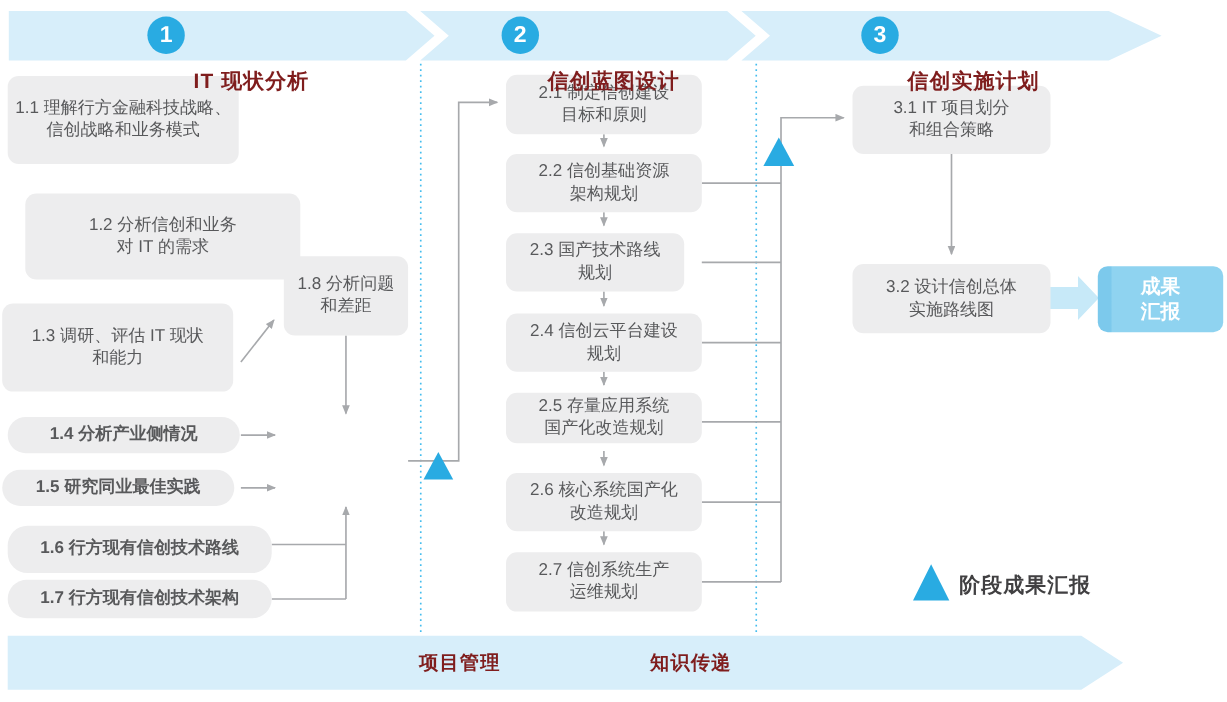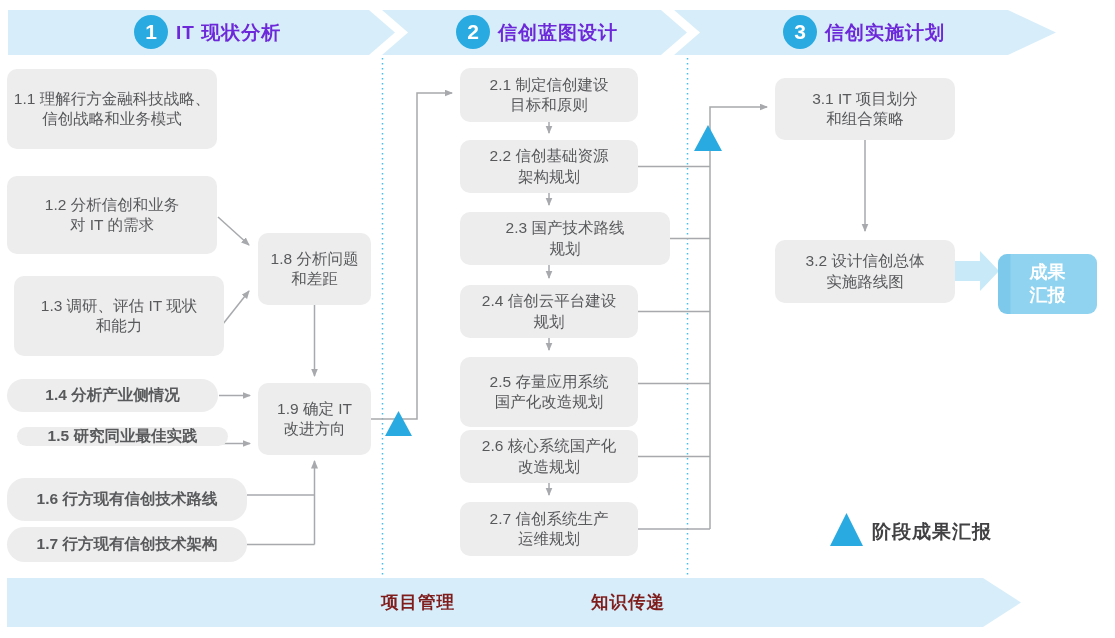--- a/index.html
+++ b/index.html
@@ -7,22 +7,22 @@
     position:relative;width:1115px;height:638px;background:#ffffff;overflow:hidden;
     font-family:"Liberation Sans",sans-serif;
   }
   .layer{position:absolute;left:0;top:0;}
   .badge{
     position:absolute;width:34px;height:34px;border-radius:50%;
     background:#29abe2;color:#ffffff;font-weight:bold;font-size:21px;
     display:flex;align-items:center;justify-content:center;z-index:3;
   }
   .ptitle{
-    position:absolute;z-index:3;color:#6d28d9;font-weight:bold;font-size:19px;
-    line-height:23px;white-space:nowrap;letter-spacing:1px;
+    position:absolute;z-index:3;color:#7f1d1d;font-weight:bold;font-size:19px;
+    line-height:23px;white-space:nowrap;letter-spacing:1px;margin-top:42px;
   }
   .box{
     position:absolute;z-index:2;background:#ededee;border-radius:10px;
     color:#58595b;font-size:15.5px;line-height:1.32;
     display:flex;align-items:center;justify-content:center;text-align:center;
     white-space:pre-line;padding:2px 4px;box-sizing:border-box;
   }
   .pill{border-radius:18px;font-weight:bold;}
   .result-box{
     position:absolute;z-index:2;border-radius:9px;
@@ -98,53 +98,51 @@
   <div class="ptitle" style="left:176px;top:21px">IT 现状分析</div>
 
   <div class="badge" style="left:456px;top:15px">2</div>
   <div class="ptitle" style="left:498px;top:21px">信创蓝图设计</div>
 
   <div class="badge" style="left:783px;top:15px">3</div>
   <div class="ptitle" style="left:825px;top:21px">信创实施计划</div>
 
   <div class="box" style="left:7px;top:69px;width:210px;height:80px">1.1 理解行方金融科技战略、
 信创战略和业务模式</div>
-  <div class="box" style="left:7px;top:176px;width:210px;height:78px">1.2 分析信创和业务
+  <div class="box" style="left:23px;top:176px;width:250px;height:78px">1.2 分析信创和业务
 对 IT 的需求</div>
-  <div class="box" style="left:14px;top:276px;width:210px;height:80px">1.3 调研、评估 IT 现状
+  <div class="box" style="left:2px;top:276px;width:210px;height:80px">1.3 调研、评估 IT 现状
 和能力</div>
   <div class="box pill" style="left:7px;top:379px;width:211px;height:33px">1.4 分析产业侧情况</div>
-  <div class="box pill" style="left:17px;top:427px;width:211px;height:19px">1.5 研究同业最佳实践</div>
+  <div class="box pill" style="left:2px;top:427px;width:211px;height:33px">1.5 研究同业最佳实践</div>
   <div class="box pill" style="left:7px;top:478px;width:240px;height:43px">1.6 行方现有信创技术路线</div>
   <div class="box pill" style="left:7px;top:527px;width:240px;height:35px">1.7 行方现有信创技术架构</div>
   <div class="box" style="left:258px;top:233px;width:113px;height:72px">1.8 分析问题
 和差距</div>
-  <div class="box" style="left:258px;top:383px;width:113px;height:72px">1.9 确定 IT
-改进方向</div>
 
   <div class="box" style="left:460px;top:68px;width:178px;height:54px">2.1 制定信创建设
 目标和原则</div>
   <div class="box" style="left:460px;top:140px;width:178px;height:53px">2.2 信创基础资源
 架构规划</div>
-  <div class="box" style="left:460px;top:212px;width:210px;height:53px">2.3 国产技术路线
+  <div class="box" style="left:460px;top:212px;width:162px;height:53px">2.3 国产技术路线
 规划</div>
   <div class="box" style="left:460px;top:285px;width:178px;height:53px">2.4 信创云平台建设
 规划</div>
-  <div class="box" style="left:460px;top:357px;width:178px;height:70px">2.5 存量应用系统
+  <div class="box" style="left:460px;top:357px;width:178px;height:46px">2.5 存量应用系统
 国产化改造规划</div>
   <div class="box" style="left:460px;top:430px;width:178px;height:53px">2.6 核心系统国产化
 改造规划</div>
   <div class="box" style="left:460px;top:502px;width:178px;height:54px">2.7 信创系统生产
 运维规划</div>
 
   <div class="box" style="left:775px;top:78px;width:180px;height:62px">3.1 IT 项目划分
 和组合策略</div>
   <div class="box" style="left:775px;top:240px;width:180px;height:63px">3.2 设计信创总体
 实施路线图</div>
-  <div class="result-box" style="left:998px;top:254px;width:99px;height:60px">成果
+  <div class="result-box" style="left:998px;top:242px;width:114px;height:60px">成果
 汇报</div>
 
   <div class="legend-label" style="left:872px;top:519px">阶段成果汇报</div>
 
   <div class="footer-label" style="left:418px;top:602px">项目管理</div>
   <div class="footer-label" style="left:628px;top:602px">知识传递</div>
 
 </div>
 
 </body></html>

